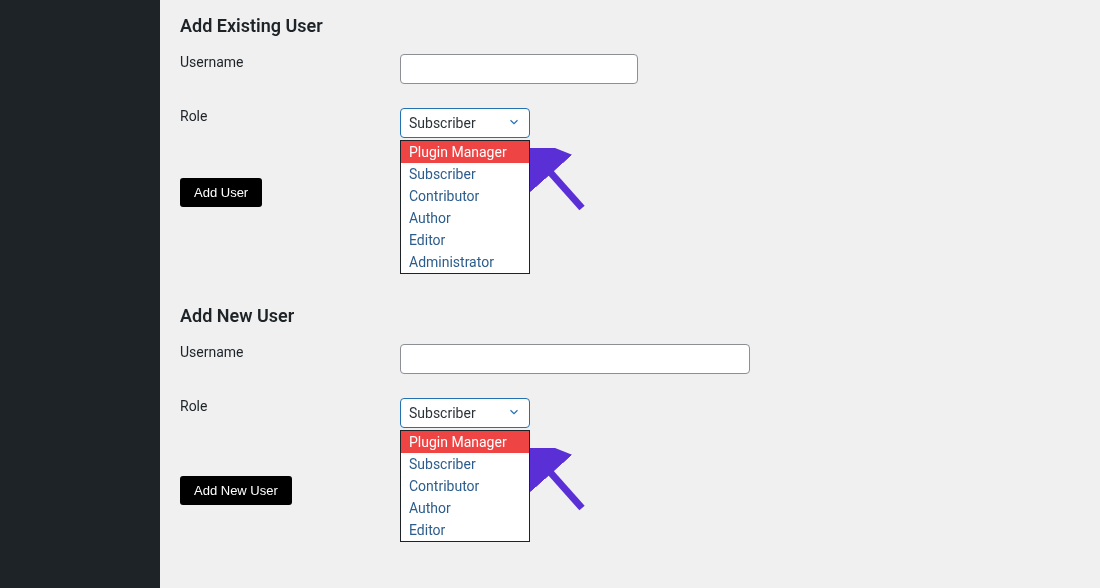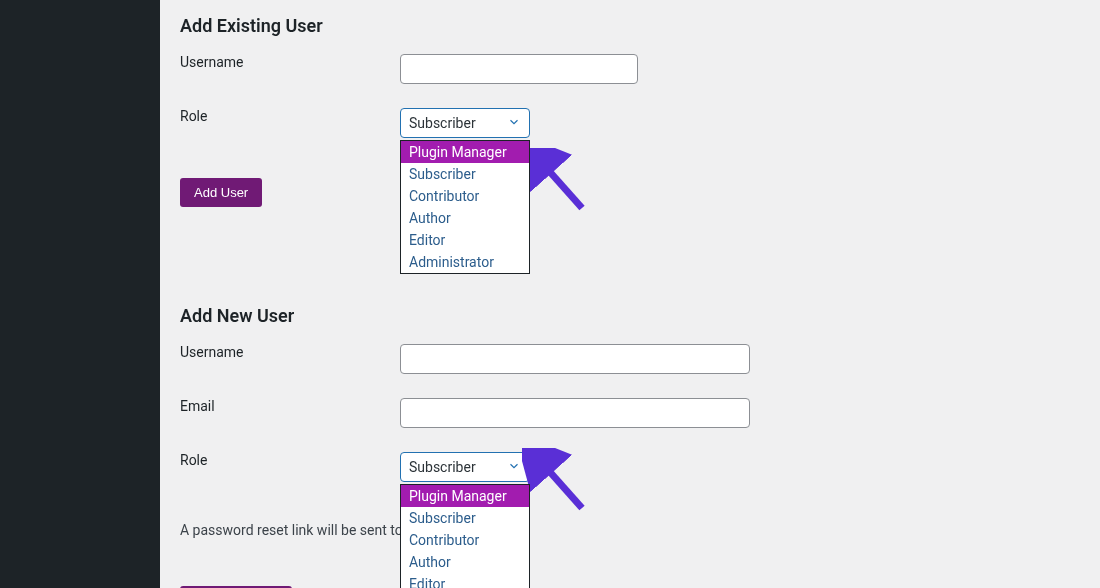--- a/index.html
+++ b/index.html
@@ -80,26 +80,26 @@
       border: 1px solid #1d2327;
       z-index: 10;
     }
     .dropdown-item {
       padding: 3px 8px;
       font-size: 14px;
       color: #2c5d8c;
       cursor: pointer;
     }
     .dropdown-item.highlight {
-      background: #a21caf;
+      background: #ef4444;
       color: #fff;
     }
     .btn {
       display: inline-block;
-      background: #701a75;
+      background: #000000;
       color: #fff;
       border: none;
       border-radius: 3px;
       padding: 7px 14px;
       font-size: 13px;
       cursor: pointer;
     }
     .btn-row1 { margin-top: 40px; }
     .btn-row2 { margin-top: 48px; }
     .note {
@@ -155,24 +155,20 @@
   </div>
 
   <div class="section2">
     <h2>Add New User</h2>
 
     <div class="form-row">
       <label class="form-label">Username</label>
       <input class="text-input wide" type="text" style="">
     </div>
 
-    <div class="form-row">
-      <label class="form-label">Email</label>
-      <input class="text-input wide" type="text" style="">
-    </div>
 
     <div class="form-row">
       <label class="form-label">Role</label>
       <div class="select-wrap">
         <div class="select-box">
           <span>Subscriber</span>
           <span class="chev">
             <svg width="14" height="14" viewBox="0 0 24 24" fill="none" stroke="currentColor" stroke-width="2">
                 <polyline points="6 9 12 15 18 9"></polyline>
               </svg>
@@ -182,21 +178,20 @@
           <div class="dropdown-item highlight">Plugin Manager</div>
           <div class="dropdown-item">Subscriber</div>
           <div class="dropdown-item">Contributor</div>
           <div class="dropdown-item">Author</div>
           <div class="dropdown-item">Editor</div>
 
         </div>
       </div>
     </div>
 
-    <div class="note">A password reset link will be sent to</div>
 
     <div class="btn-row2">
       <button class="btn">Add New User</button>
     </div>
   </div>
 
   <svg class="arrow" style="left:362px; top:148px;" width="80" height="80" viewBox="0 0 80 80">
     <defs>
         <marker id="ah1" markerWidth="8" markerHeight="8" refX="2" refY="4" orient="auto">
           <polygon points="0 0, 8 4, 0 8" fill="#5a2fd6"></polygon>

